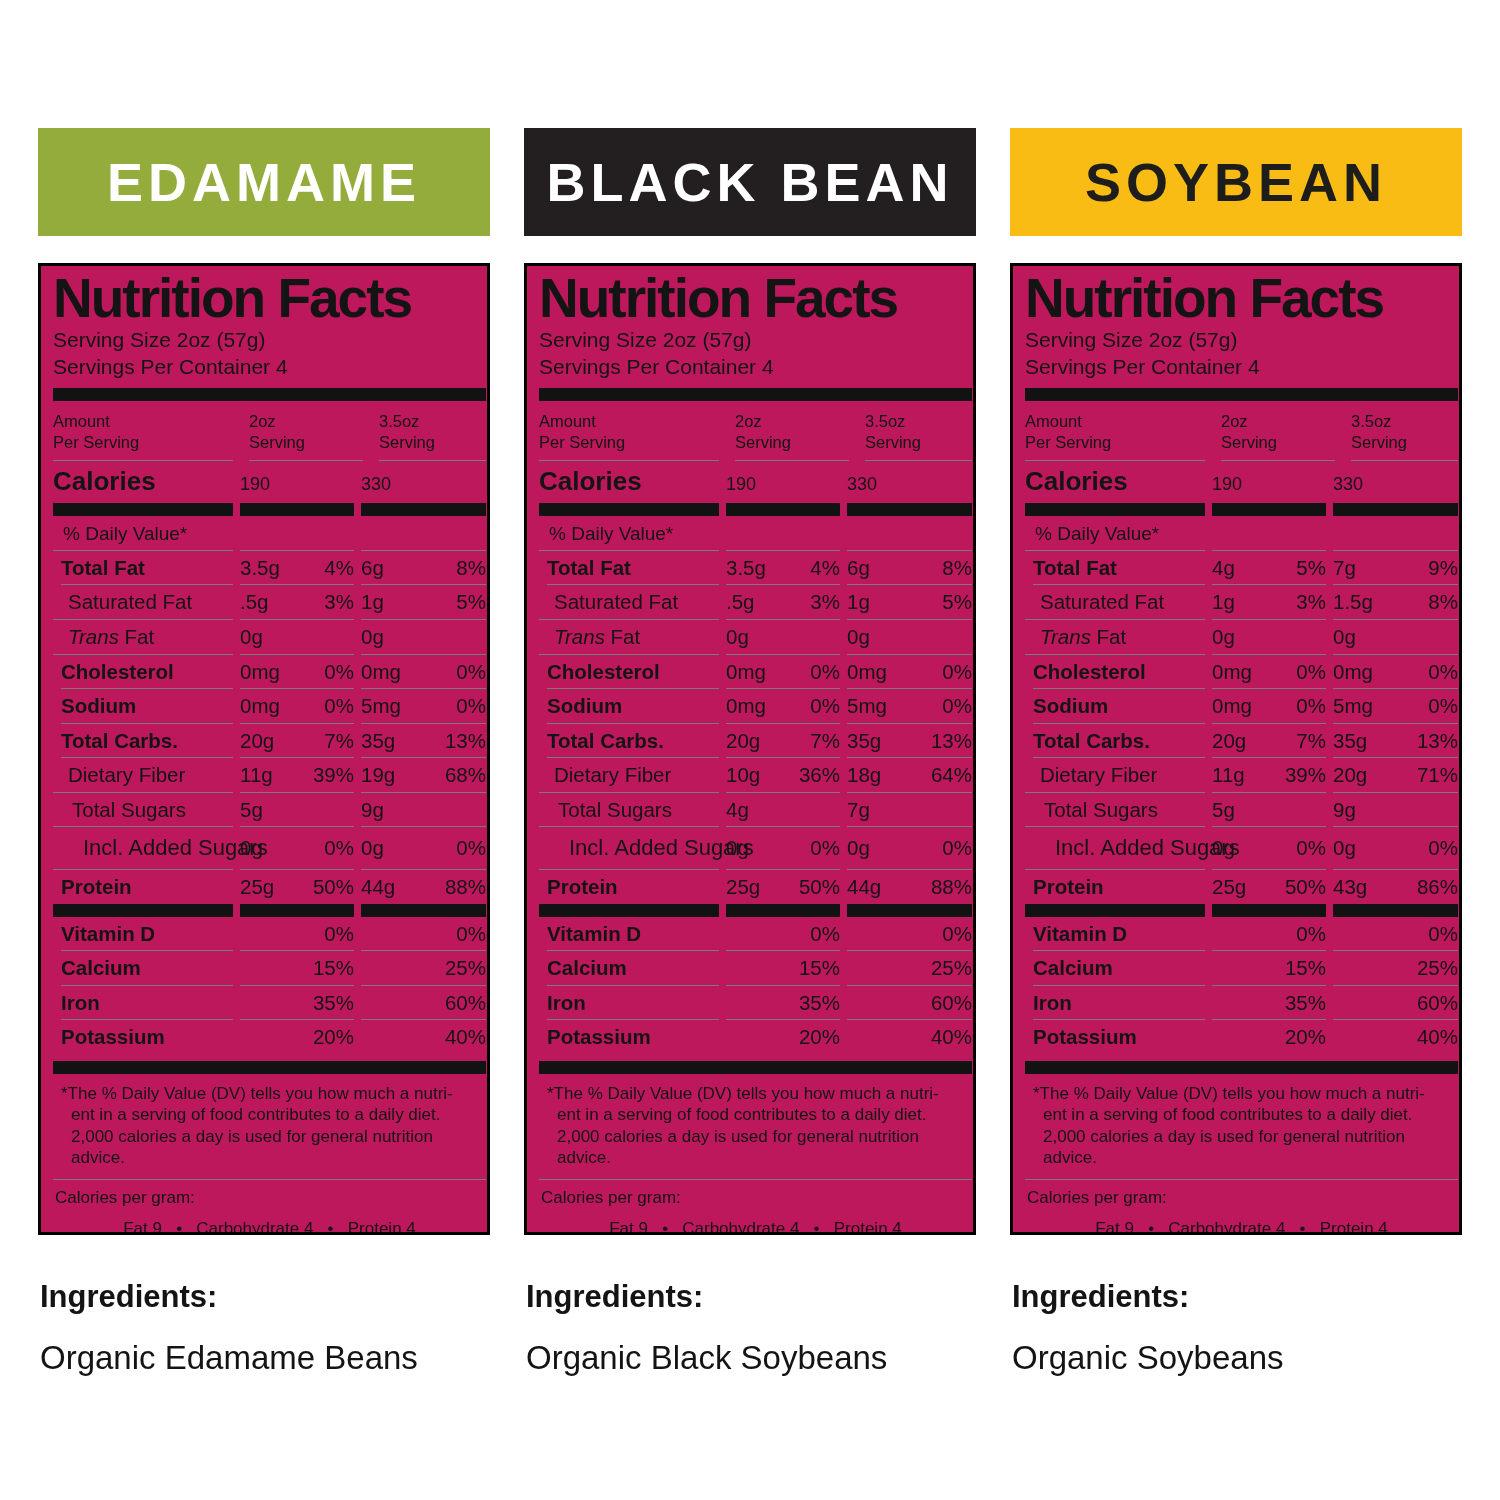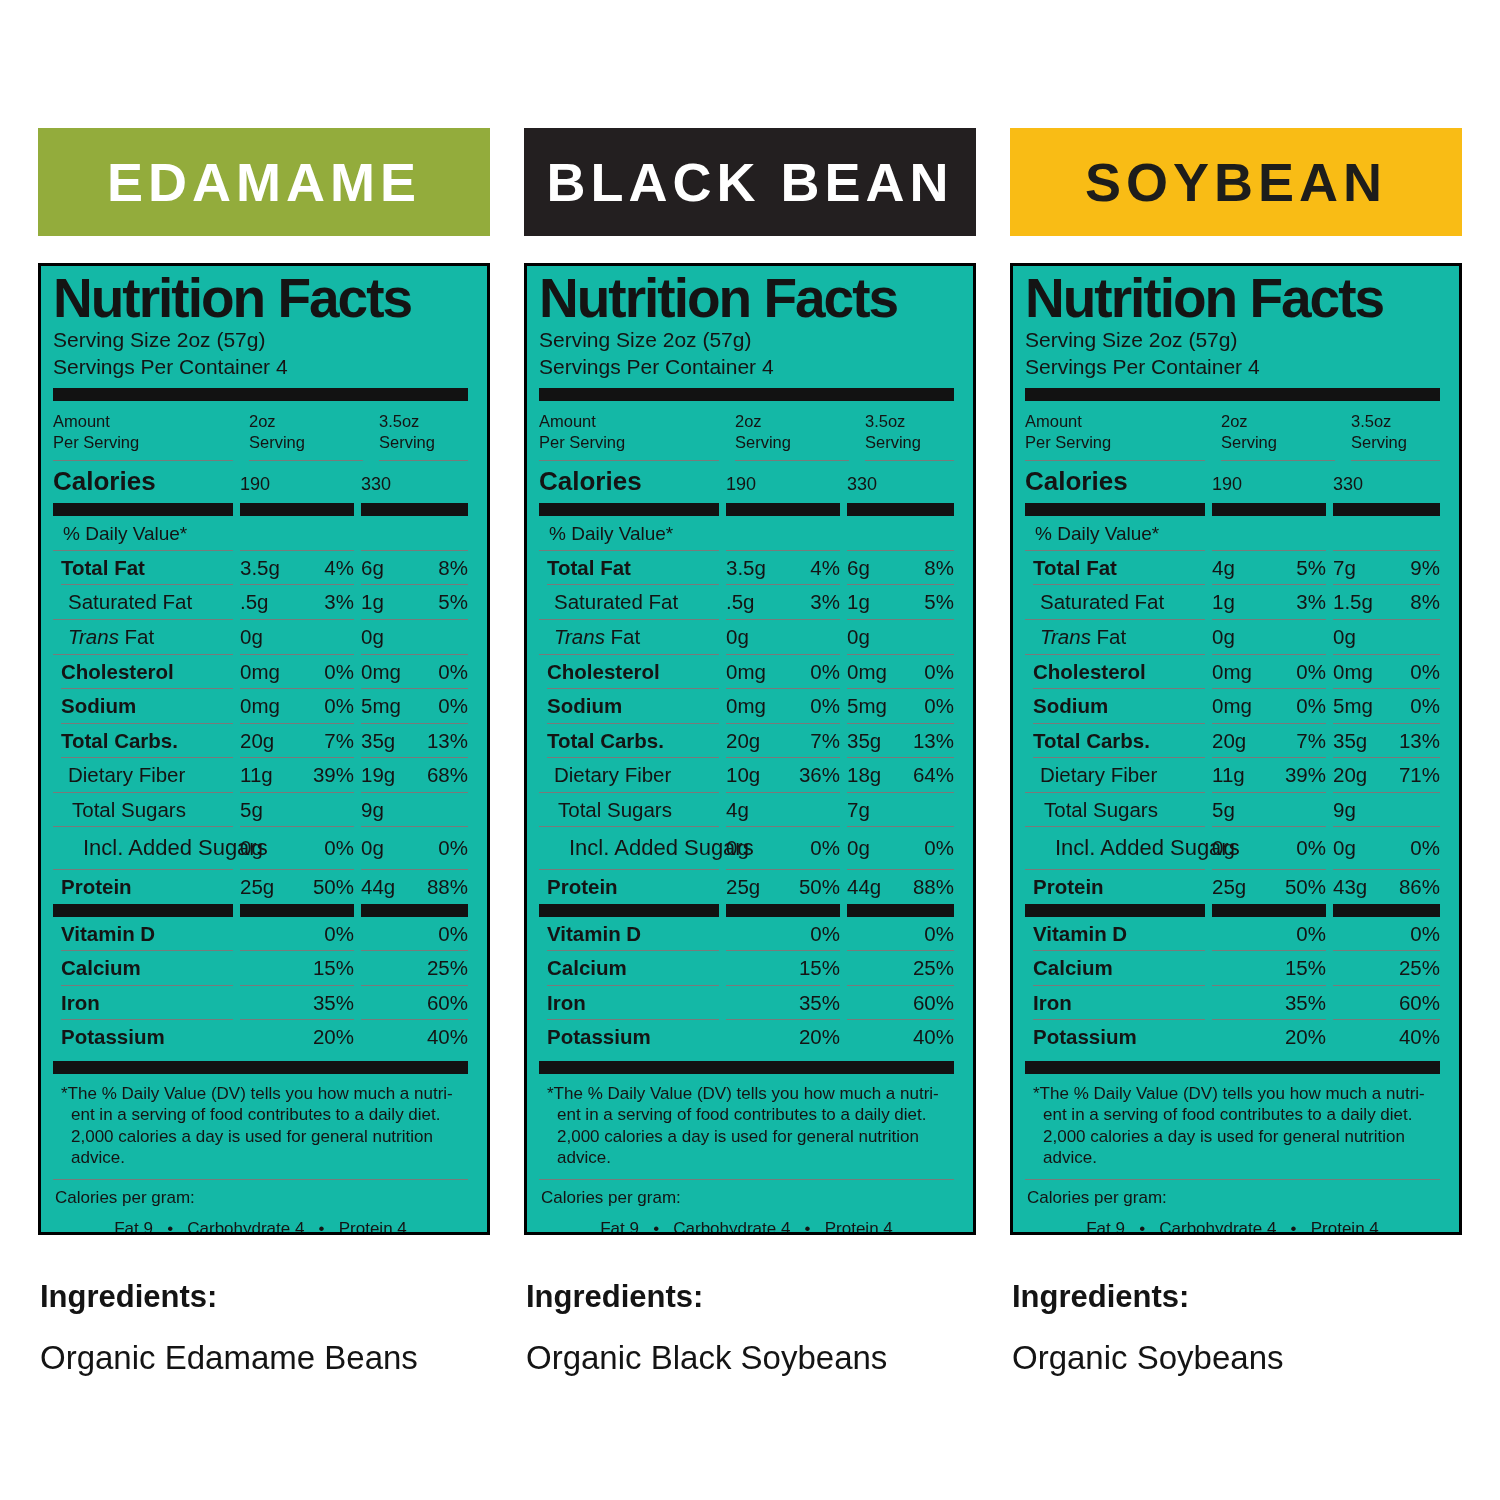--- a/index.html
+++ b/index.html
@@ -8,21 +8,21 @@
     font-family:"Liberation Sans", sans-serif;color:#141414;
     -webkit-font-smoothing:antialiased;
   }
   .panel{position:absolute;top:128px;width:452px;}
   .panel-header{
     height:108px;display:flex;align-items:center;justify-content:center;
     font-weight:700;font-size:54px;letter-spacing:5px;line-height:1;
   }
   .nf-box{
     margin-top:27px;border:3px solid #000;height:972px;box-sizing:border-box;
-    padding:4px 19px 0 12px;background:#14b8a6;overflow:hidden;
+    padding:4px 1px 0 12px;background:#be185d;overflow:hidden;
   }
   .nf-title{margin:0;font-size:55px;font-weight:700;letter-spacing:-2px;line-height:1.04;white-space:nowrap;}
   .nf-serving{font-size:21px;line-height:1.28;}
   .bar-full{height:13px;background:#121212;margin-top:7px;}
   .nf-grid{display:grid;grid-template-columns:180px 114px auto;column-gap:7px;}
   .bar-seg{height:13px;background:#121212;}
   .header-row{padding-top:10px;font-size:16.5px;line-height:1.3;gap:16px;}
   .header-row .cell{border-bottom:1px solid #7a7a7a;padding-bottom:6px;}
   .calories-row{align-items:baseline;padding:5px 0 6px 0;}
   .calories-name{font-size:26px;font-weight:700;}

